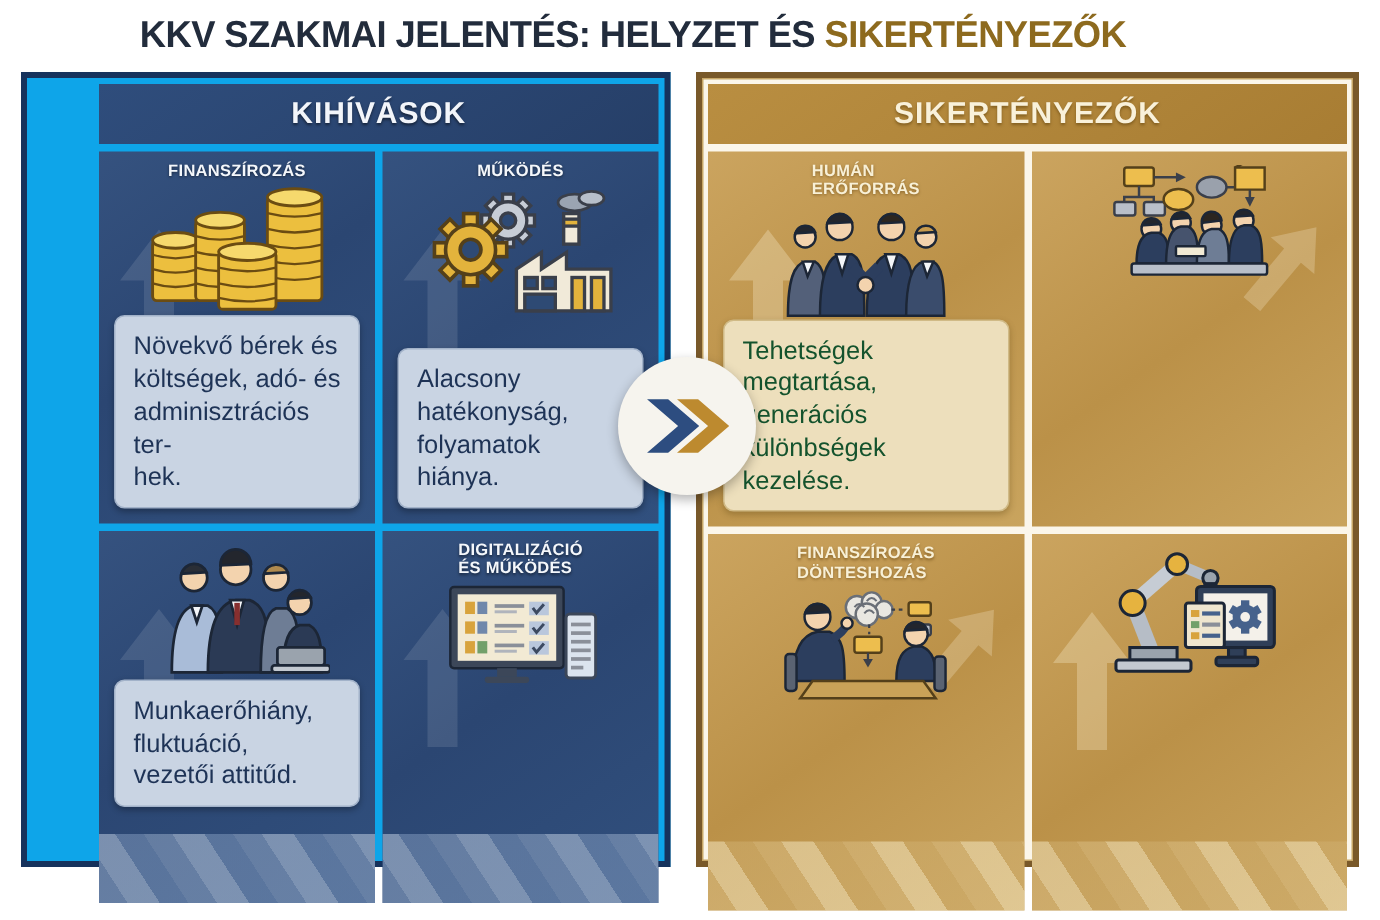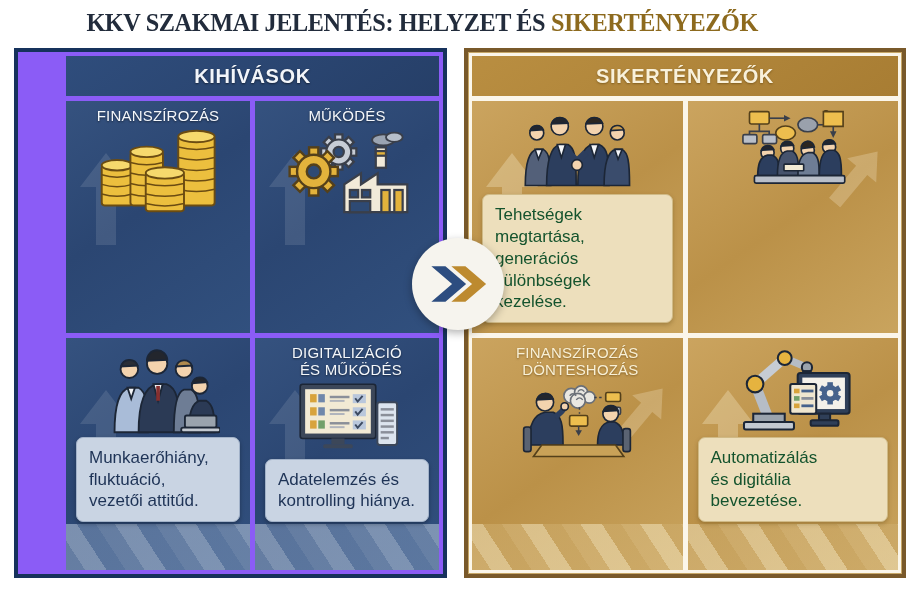--- a/index.html
+++ b/index.html
@@ -1,48 +1,48 @@
 <!DOCTYPE html>
 <html><head>
 <meta charset="utf-8">
 <style>
   html,body{margin:0;padding:0;}
   body{
     width:920px;height:613px;background:#ffffff;position:relative;overflow:hidden;
     font-family:"Liberation Sans","DejaVu Sans",sans-serif;
   }
   
-  .title-bar{position:absolute;top:0;left:0;width:844px;height:46px;display:flex;align-items:center;justify-content:center;font-family:Liberation Serif, serif;}
+  .title-bar{position:absolute;top:0;left:0;width:844px;height:46px;display:flex;align-items:center;justify-content:center;}
   .title-bar h1{margin:0;font-size:25px;font-weight:bold;letter-spacing:-0.4px;transform:scaleX(.97);white-space:nowrap;}
   .title-dark{color:#222c3c;}
   .title-gold{color:#8d6a1e;}
   
   .panel{position:absolute;top:48px;height:530px;box-sizing:border-box;padding:4px;}
-  .panel-left{left:14px;width:433px;border:4px solid #16325c;background:#8b5cf6;padding-left:48px;}
+  .panel-left{left:14px;width:433px;border:4px solid #16325c;background:#0ea5e9;padding-left:48px;}
   .panel-right{left:464px;width:442px;border:4px solid #79592a;background:#fbf6ea;box-shadow:inset 0 0 0 1px #c7a767;}
   .panel-inner{display:flex;flex-direction:column;gap:5px;height:100%;}
   .panel-header{height:40px;flex:0 0 40px;display:flex;align-items:center;justify-content:center;
     font-size:20px;font-weight:bold;letter-spacing:.6px;}
   .panel-left .panel-header{background:linear-gradient(145deg,#2f4d7c,#263f68);color:#f2f5fa;text-shadow:0 1px 2px rgba(0,0,0,.5);}
   .panel-right .panel-header{background:linear-gradient(145deg,#b98e41,#a87d33);color:#f9f1da;text-shadow:0 1px 2px rgba(90,60,10,.55);}
   .cards{flex:1;display:grid;grid-template-columns:1fr 1fr;grid-template-rows:1fr 1fr;gap:5px;}
   .card{position:relative;overflow:hidden;display:flex;flex-direction:column;align-items:center;padding-top:7px;box-sizing:border-box;}
   .panel-left .card{background:linear-gradient(145deg,#35527f 0%,#2b4672 45%,#31507e 100%);}
   .panel-right .card{background:linear-gradient(145deg,#cba45f 0%,#bb9148 50%,#c9a45e 100%);}
-  .card-title{white-space:pre-line;text-align:right;font-weight:normal;font-size:15px;line-height:1.12;z-index:3;letter-spacing:.2px;}
+  .card-title{white-space:pre-line;text-align:left;font-weight:bold;font-size:11px;line-height:1.12;z-index:3;letter-spacing:.2px;}
   .panel-left .card-title{color:#f4f7fb;text-shadow:0 1px 2px rgba(0,0,0,.5);}
   .panel-right .card-title{color:#f8f0d6;text-shadow:0 1px 2px rgba(95,62,12,.6);}
   .card-icon{flex:0 0 auto;height:88px;margin-top:2px;z-index:2;display:flex;align-items:flex-end;justify-content:center;}
   .card.two-line .card-icon{height:78px;}
   .card-icon svg{height:100%;}
   .card-textbox{margin:8px 10px 10px;margin-top:auto;width:calc(100% - 20px);box-sizing:border-box;
     border-radius:7px;padding:9px 12px;font-size:17px;line-height:1.28;white-space:pre-line;z-index:3;}
   .panel-left .card-textbox{background:#c9d4e3;color:#1e3356;border:1px solid #a2b2c9;box-shadow:0 2px 4px rgba(0,0,0,.3);}
   .panel-right .card-textbox{background:#eddfbc;color:#14532d;border:1px solid #d0ba86;box-shadow:0 2px 4px rgba(80,55,10,.3);}
-  .card.r2 .card-textbox{margin-bottom:48px;}
+  .card.r2 .card-textbox{margin-bottom:64px;}
   .card-stripes{position:absolute;left:0;right:0;bottom:0;height:46px;z-index:1;}
   .panel-left .card-stripes{background:repeating-linear-gradient(57deg,#93a8c6 0 16px,#bccbdf 16px 34px,#7e97bb 34px 50px);opacity:.55;}
   .panel-right .card-stripes{background:repeating-linear-gradient(57deg,#d9bc82 0 16px,#f2e4bd 16px 34px,#cfae6e 34px 50px);opacity:.55;}
   .bg-arrow{position:absolute;left:8px;top:48px;width:64px;height:96px;z-index:0;}
   .panel-left .bg-arrow polygon{fill:rgba(255,255,255,.11);}
   .panel-right .bg-arrow polygon{fill:rgba(255,248,224,.28);}
   .bg-arrow2{position:absolute;right:6px;top:40px;width:70px;height:70px;z-index:0;transform:rotate(40deg);}
   .panel-right .bg-arrow2 polygon{fill:rgba(255,248,224,.24);}
   
   .badge{position:absolute;left:412px;top:238px;width:92px;height:92px;border-radius:50%;
@@ -79,20 +79,24 @@
             <ellipse cx="53" cy="26" rx="17" ry="5.5" fill="#f6d96d"></ellipse>
             <rect x="86" y="10" width="38" height="72" rx="3"></rect>
             <path d="M86,21 q19,5 38,0 M86,32 q19,5 38,0 M86,43 q19,5 38,0 M86,54 q19,5 38,0 M86,65 q19,5 38,0" fill="none" stroke-width="1.6"></path>
             <ellipse cx="105" cy="10" rx="19" ry="6" fill="#f6d96d"></ellipse>
             <rect x="52" y="48" width="40" height="40" rx="3"></rect>
             <path d="M52,59 q20,5 40,0 M52,70 q20,5 40,0 M52,80 q20,5 40,0" fill="none" stroke-width="1.6"></path>
             <ellipse cx="72" cy="48" rx="20" ry="6" fill="#f6d96d"></ellipse>
           </g>
         </svg>
       </div>
+      <div class="card-textbox">Növekvő bérek és
+költségek, adó- és
+adminisztrációs ter-
+hek.</div>
     </div>
 
     <div class="card r1">
       <svg class="bg-arrow" viewBox="0 0 64 96">
             <polygon points="22,96 22,38 6,38 32,4 58,38 42,38 42,96"></polygon>
           </svg>
       <div class="card-title">MŰKÖDÉS</div>
       <div class="card-icon">
         <svg viewBox="0 0 134 95">
           <g fill="#c7cdd6" stroke="#3a3f4a" stroke-width="2.4">
@@ -120,20 +124,23 @@
             <rect x="98" y="26" width="11" height="5" fill="#e3b33c"></rect>
             <polygon points="64,92 64,62 82,50 82,62 100,50 100,62 132,62 132,92" fill="#f1ead9"></polygon>
             <rect x="70" y="68" width="9" height="8" fill="#2e4a74"></rect>
             <rect x="83" y="68" width="9" height="8" fill="#2e4a74"></rect>
             <rect x="104" y="68" width="9" height="24" fill="#e3b33c"></rect>
             <rect x="118" y="68" width="9" height="24" fill="#e3b33c"></rect>
             <rect x="70" y="80" width="22" height="12" fill="#2e4a74"></rect>
           </g>
         </svg>
       </div>
+      <div class="card-textbox">Alacsony
+hatékonyság,
+folyamatok hiánya.</div>
     </div>
 
     <div class="card r2">
       <div class="card-stripes"></div>
       <svg class="bg-arrow" viewBox="0 0 64 96">
             <polygon points="22,96 22,38 6,38 32,4 58,38 42,38 42,96"></polygon>
           </svg>
       <div class="card-icon">
         <svg viewBox="0 0 134 95">
           <g stroke="#1c2636" stroke-width="2">
@@ -199,37 +206,37 @@
           <g fill="#8a8f99">
             <rect x="108" y="33" width="16" height="3"></rect>
                 <rect x="108" y="40" width="16" height="3"></rect>
             <rect x="108" y="47" width="16" height="3"></rect>
                 <rect x="108" y="54" width="16" height="3"></rect>
             <rect x="108" y="61" width="16" height="3"></rect>
                 <rect x="108" y="68" width="10" height="3"></rect>
           </g>
         </svg>
       </div>
-      <div class="card-textbox">Adatelemzés és
-kontrolling hiánya.</div>
     </div>
 
   </div>
  </div>
 </div>
 
 <div class="panel panel-right">
  <div class="panel-inner">
   <div class="panel-header">SIKERTÉNYEZŐK</div>
   <div class="cards">
 
     <div class="card r1 two-line">
       <svg class="bg-arrow" viewBox="0 0 64 96">
             <polygon points="22,96 22,38 6,38 32,4 58,38 42,38 42,96"></polygon>
           </svg>
+      <div class="card-title">HUMÁN
+ERŐFORRÁS</div>
       <div class="card-icon">
         <svg viewBox="0 0 134 95">
           <g stroke="#1c2636" stroke-width="2">
             <circle cx="18" cy="28" r="8.5" fill="#f3d3ae"></circle>
                 <path d="M10,25 a8.5,8.5 0 0 1 16,-1 z" fill="#23262d"></path>
             <path d="M4,92 C4,62 9,50 18,48 L26,48 C33,52 35,62 35,92 Z" fill="#536079"></path>
             <polygon points="16,48 25,48 20,60" fill="#f4f6f9"></polygon>
             <circle cx="46" cy="20" r="10.5" fill="#f3d3ae"></circle>
                 <path d="M36,17 a10.5,10.5 0 0 1 20,-1 z" fill="#23262d"></path>
             <path d="M30,92 C30,56 38,44 46,42 L56,42 C64,46 66,56 66,92 Z" fill="#2c3e5e"></path>
@@ -371,23 +378,20 @@
               <rect x="68" y="53" width="6" height="5" fill="#72a06a"></rect>
                   <rect x="76" y="54" width="13" height="3" fill="#8a8f99"></rect>
               <rect x="68" y="61" width="6" height="5" fill="#d8a33c"></rect>
                   <rect x="76" y="62" width="13" height="3" fill="#46628c"></rect>
             </g>
             <rect x="95" y="72" width="12" height="7" fill="#2f3f58"></rect>
             <rect x="86" y="79" width="30" height="6" rx="2" fill="#2f3f58"></rect>
           </g>
         </svg>
       </div>
-      <div class="card-textbox">Automatizálás
-és digitália
-bevezetése.</div>
     </div>
 
   </div>
  </div>
 </div>
 
 <div class="badge">
   <svg viewBox="0 0 100 100">
     <polygon points="14,26 33,26 61,50 33,74 14,74 42,50" fill="#2d4d80"></polygon>
     <polygon points="41,26 60,26 88,50 60,74 41,74 69,50" fill="#bd8a2f"></polygon>

